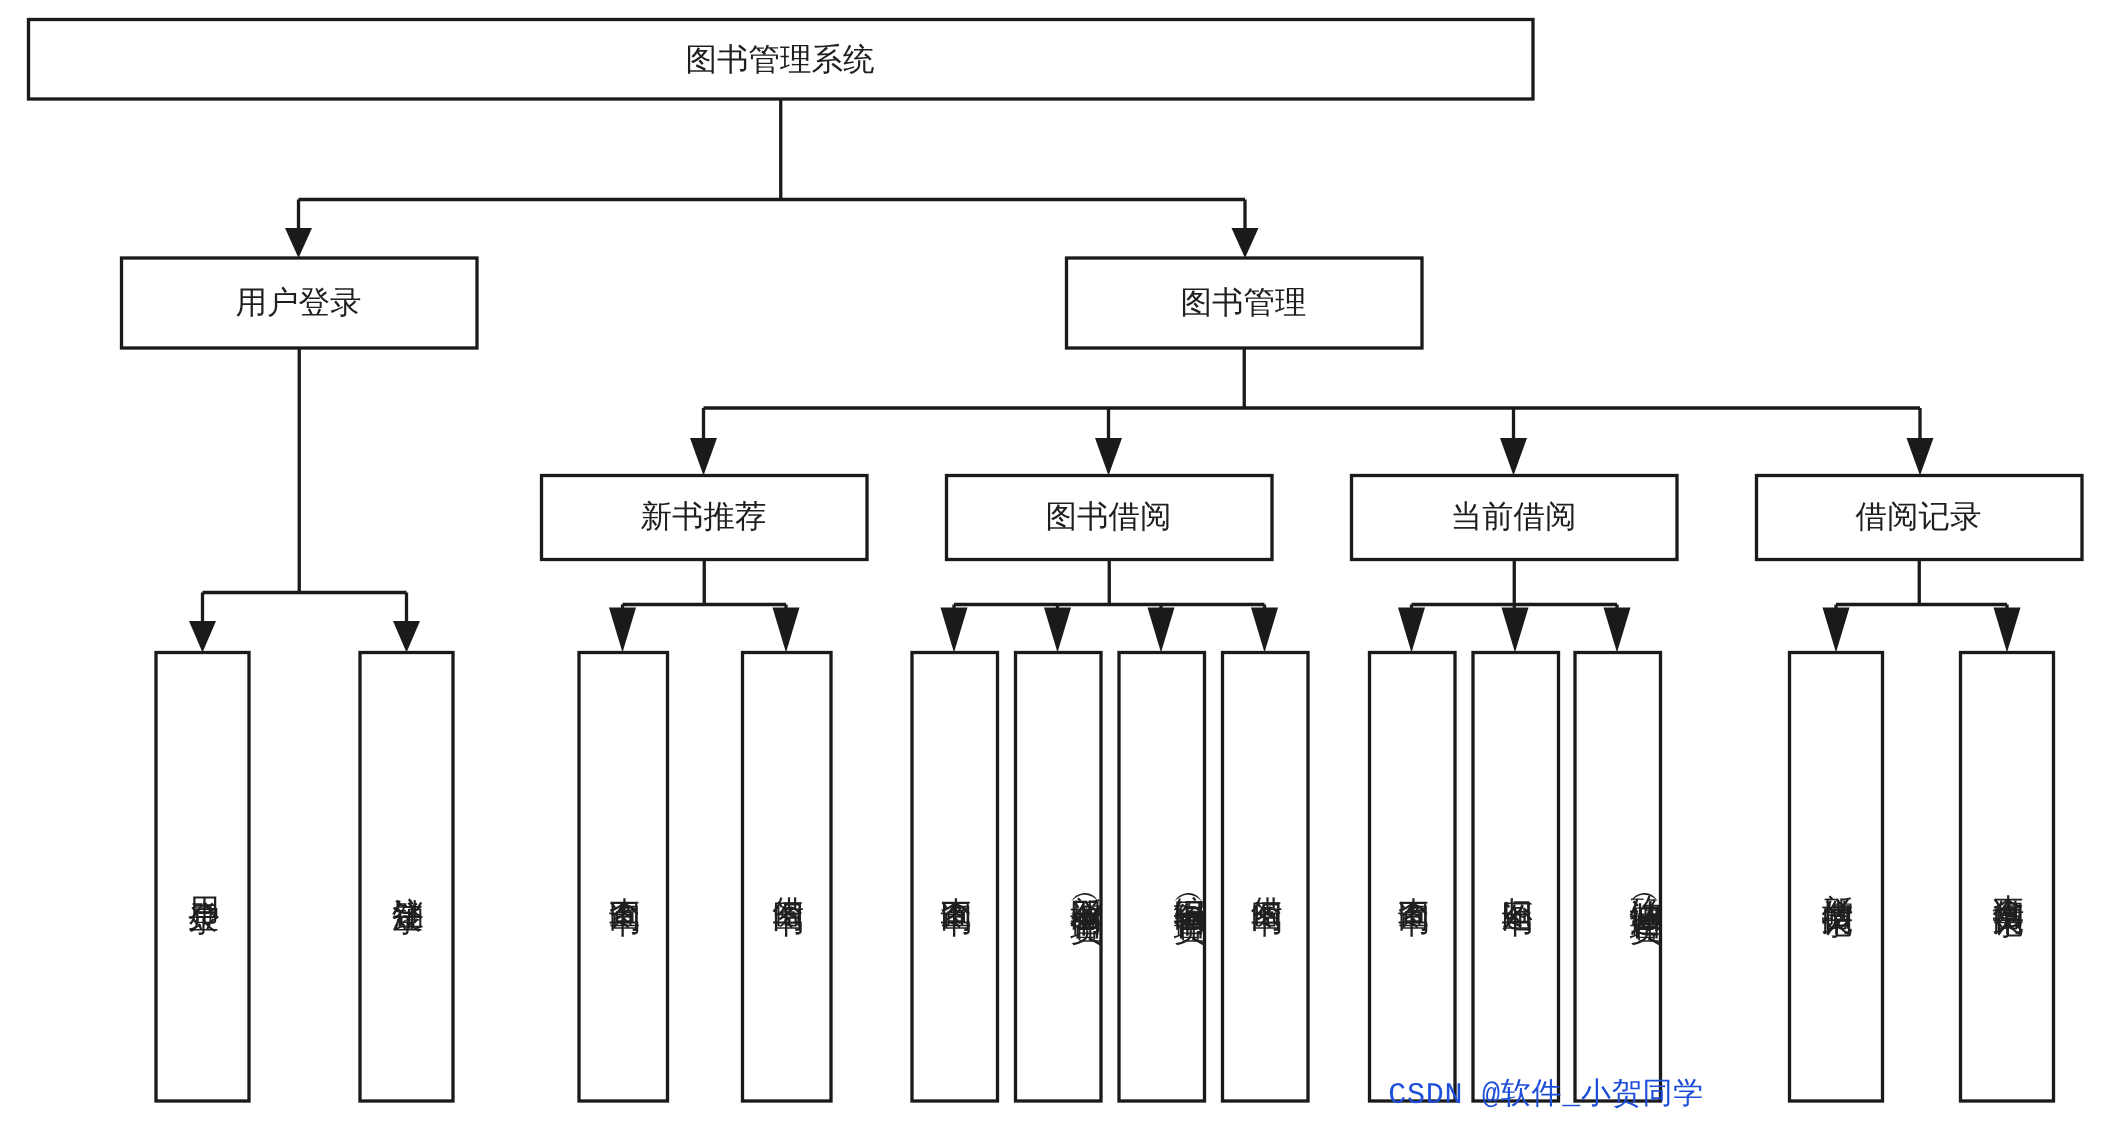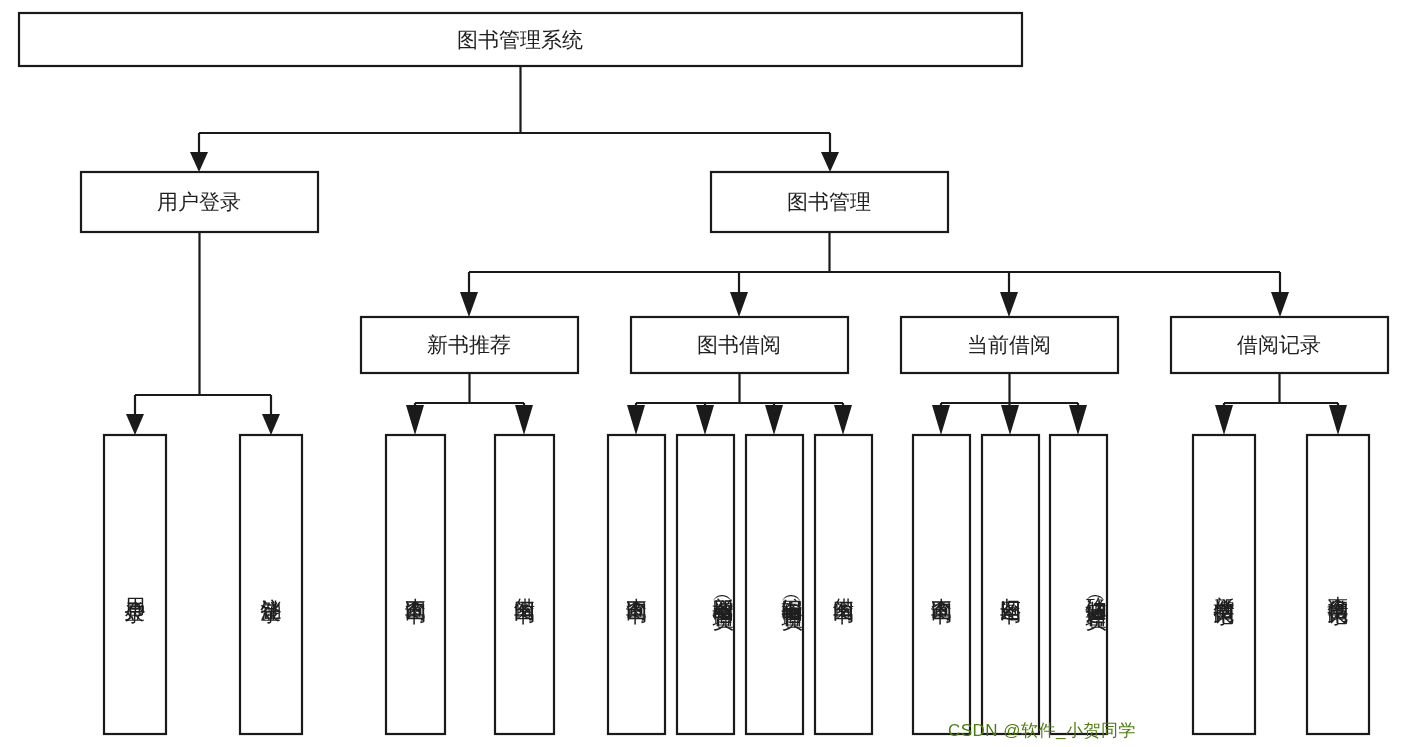--- a/index.html
+++ b/index.html
@@ -63,23 +63,23 @@
     display: flex;
     align-items: center;
     justify-content: center;
     text-align: center;
     pointer-events: none;
   }
   .watermark {
     position: absolute;
     right: 14px;
     bottom: 5px;
-    font-family: Liberation Sans, sans-serif;
-    font-size: 17px;
-    color: #4d7c0f;
+    font-family: Liberation Mono, monospace;
+    font-size: 20px;
+    color: #1d4ed8;
     white-space: nowrap;
     letter-spacing: 0.5px;
   }
 </style>
 </head>
 <body>
 
 <div id="diagram-root">
 
   <svg class="diagram" viewBox="0 0 1405 747" xmlns="http://www.w3.org/2000/svg">

